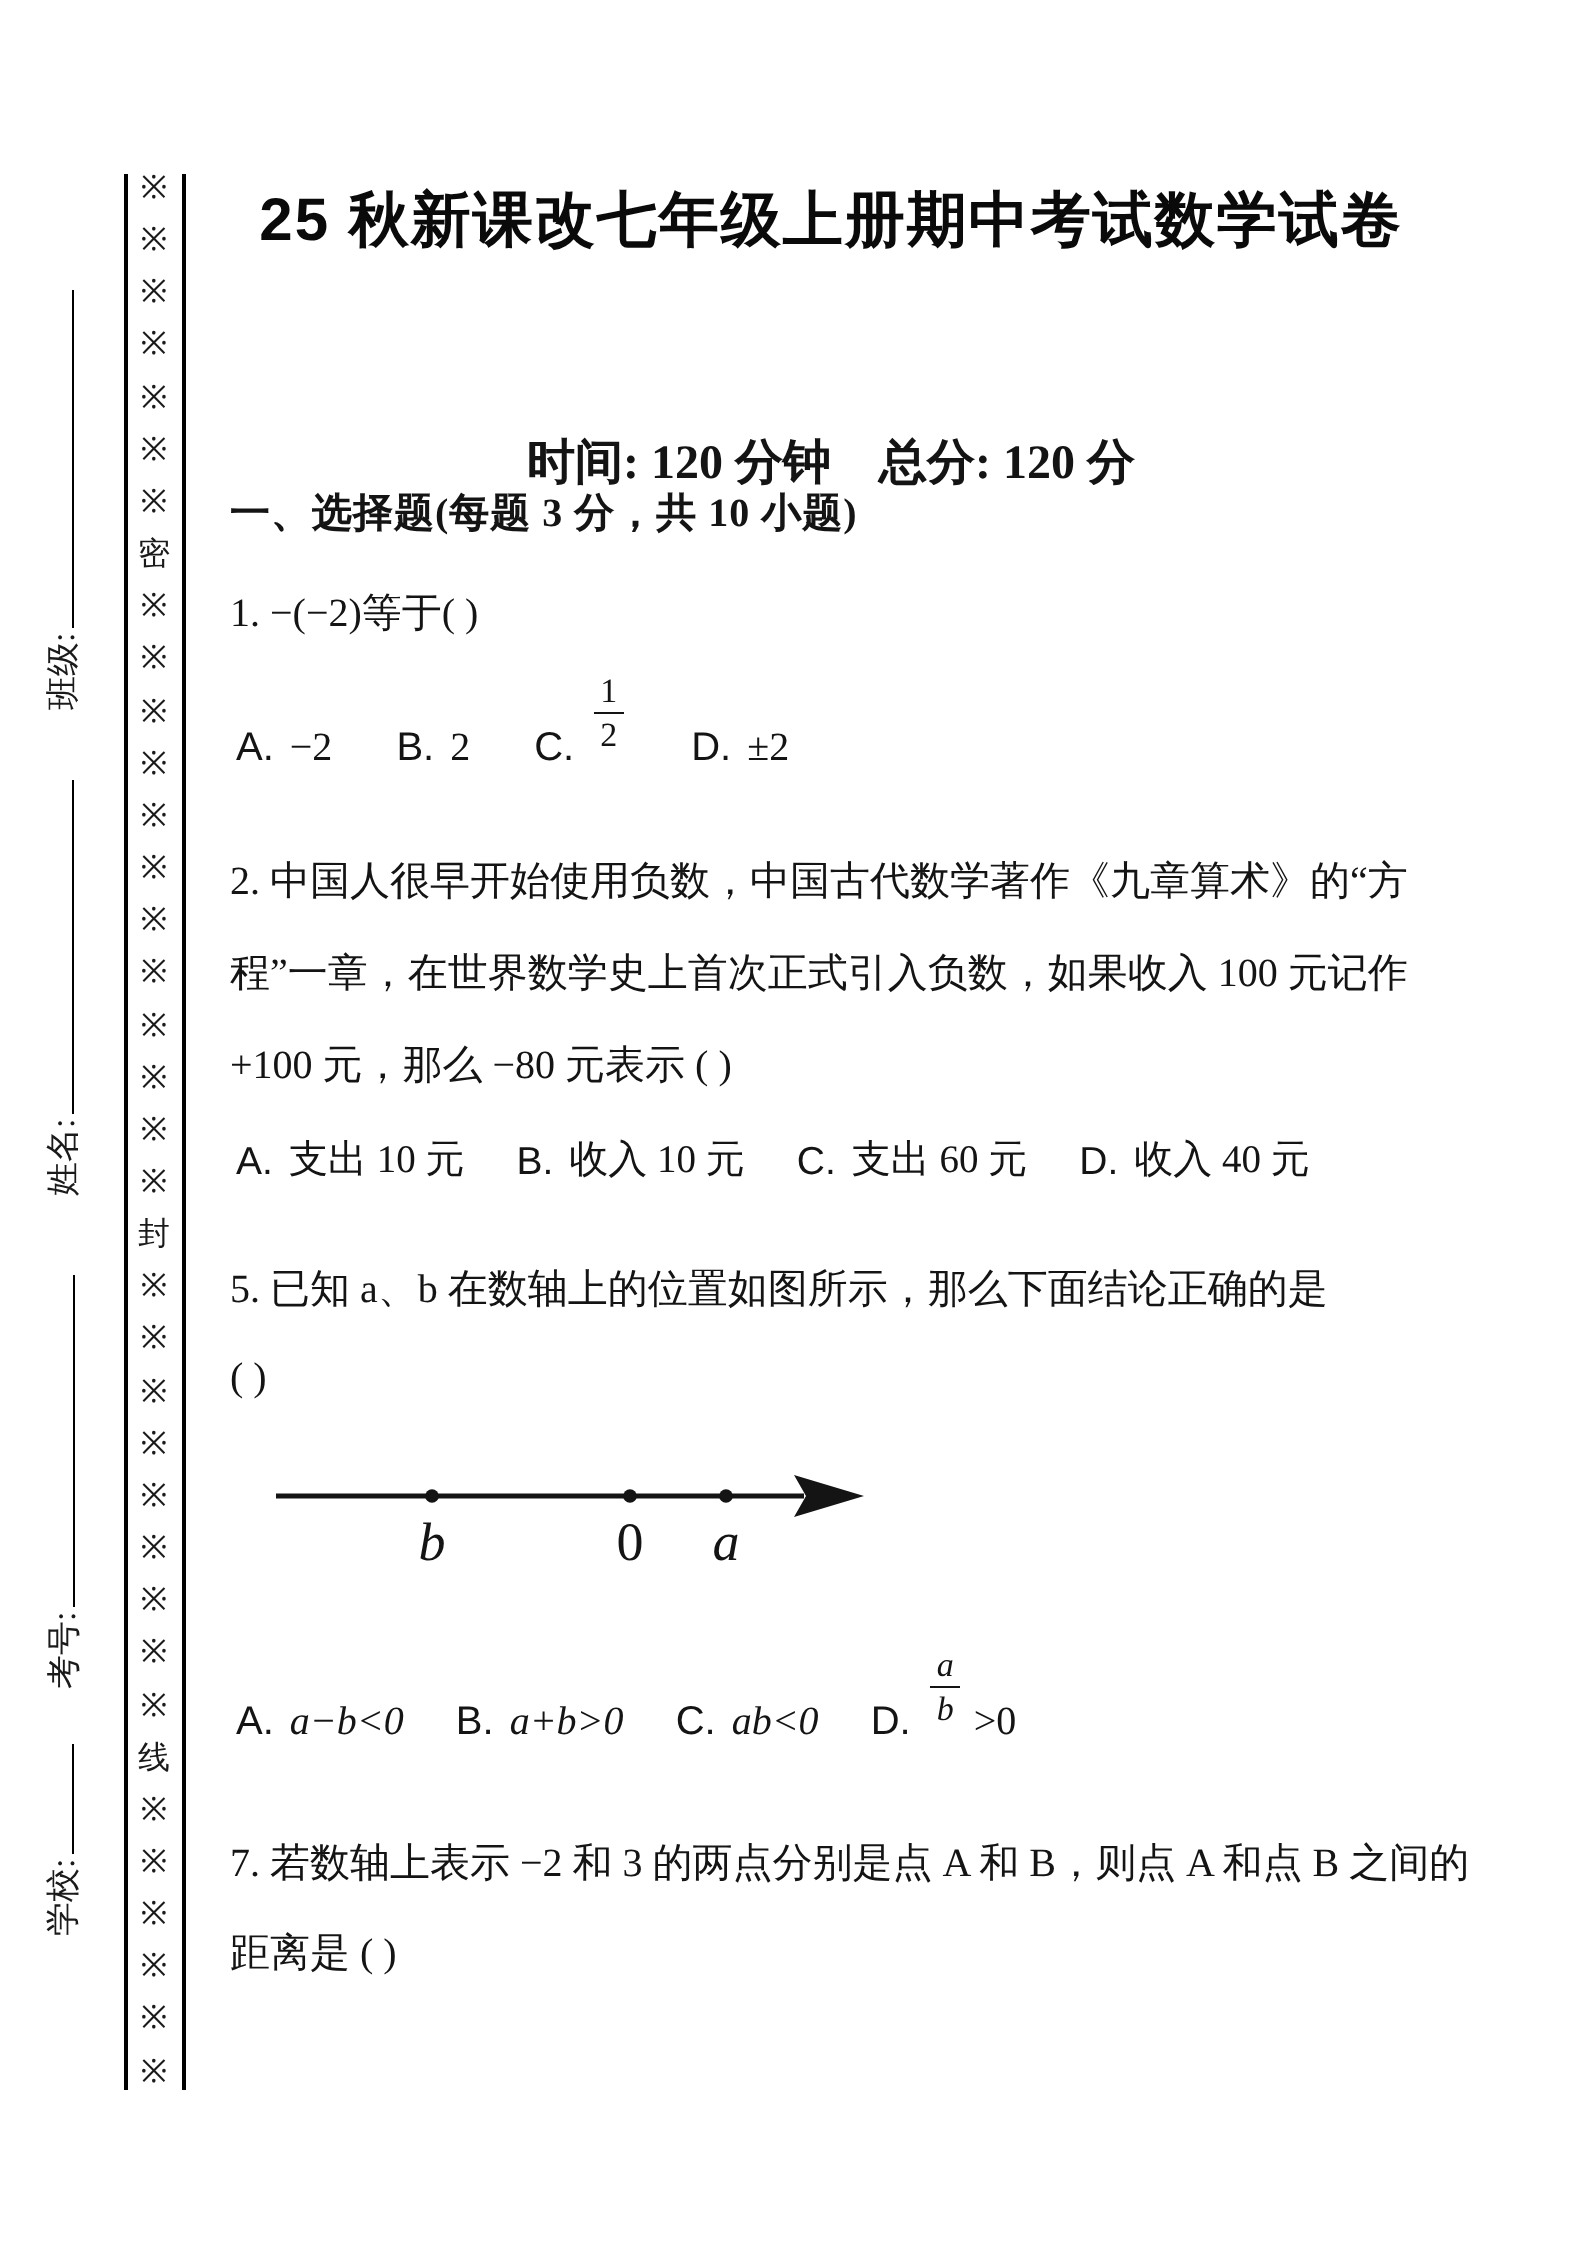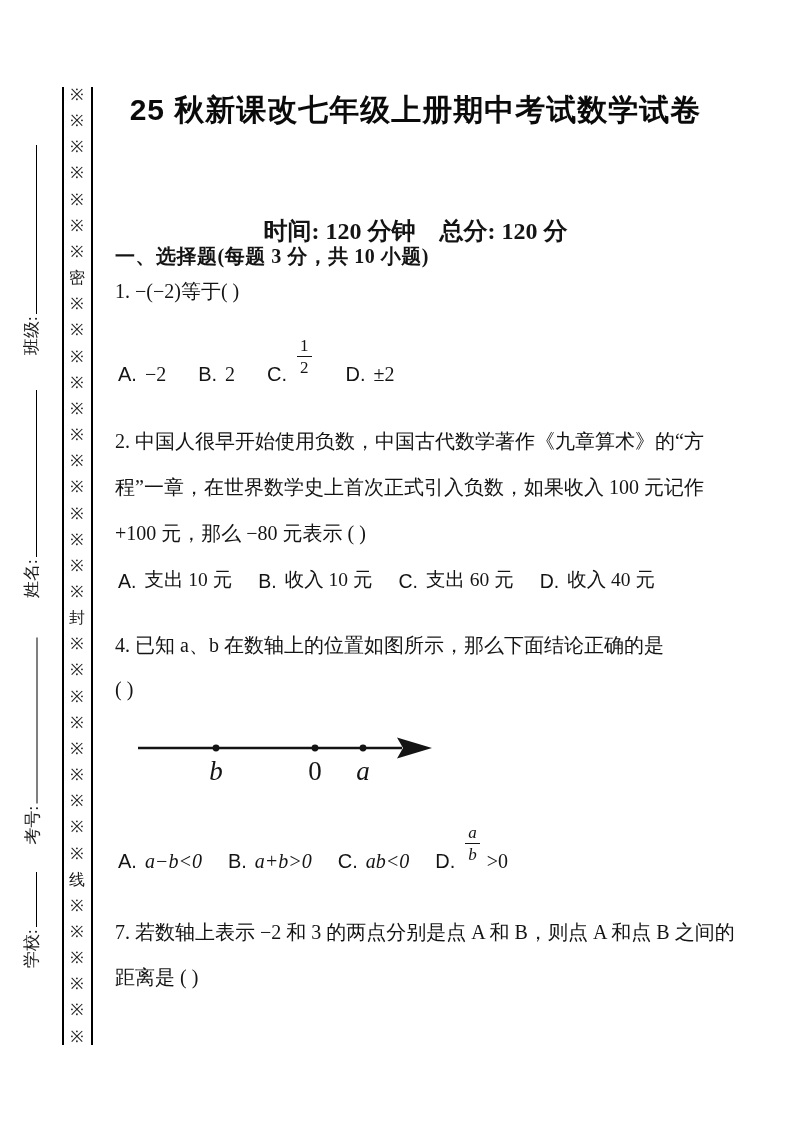--- a/index.html
+++ b/index.html
@@ -46,21 +46,21 @@
   }
   .meta{
     position:absolute;left:0;top:170px;width:100%;
     text-align:center;font-size:24px;font-weight:600;margin-top:45px;
   }
   .section-heading{
     position:absolute;left:22px;top:227px;
     font-size:20px;font-weight:600;letter-spacing:0.5px;margin-top:16px;
   }
   .qtext{position:absolute;left:22px;width:626px;font-size:20px;line-height:46px;}
-  .q1{top:268px;}
+  .q1{top:284px;}
   .q2{top:418px;}
   .q3{top:622px;}
   .q3b{top:666px;}
   .q4{top:910px;line-height:45px;}
   .opts{
     position:absolute;left:25px;
     display:flex;align-items:flex-end;
     font-size:20px;white-space:nowrap;
   }
   .opts-q1{top:345px;gap:32px;}
@@ -187,21 +187,21 @@
       <span class="opt">
         <span class="opt-key">C.</span>
         <span>支出 60 元</span>
       </span>
       <span class="opt">
         <span class="opt-key">D.</span>
         <span>收入 40 元</span>
       </span>
     </div>
 
-    <div class="qtext q3">4.  已知 a、b 在数轴上的位置如图所示，那么下面结论正确的是</div>
+    <div class="qtext q3">5.  已知 a、b 在数轴上的位置如图所示，那么下面结论正确的是</div>
     <div class="qtext q3b">(      )</div>
   </div>
 
   <svg class="numberline" viewBox="0 0 300 62">
     <line x1="2" y1="20" x2="266" y2="20" stroke="#141414" stroke-width="2.6"></line>
     <polygon points="261,9.5 296,20 261,30.5 267,20" fill="#141414"></polygon>
     <circle cx="80" cy="20" r="3.4" fill="#141414"></circle>
     <circle cx="179" cy="20" r="3.4" fill="#141414"></circle>
     <circle cx="227" cy="20" r="3.4" fill="#141414"></circle>
     <text x="80" y="52" text-anchor="middle" font-size="27" font-style="italic" fill="#141414">b</text>

